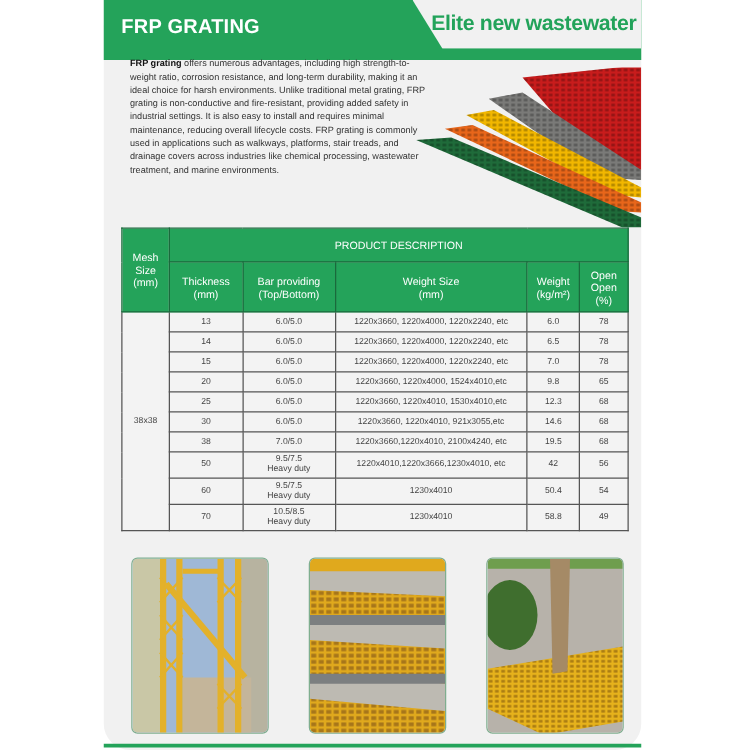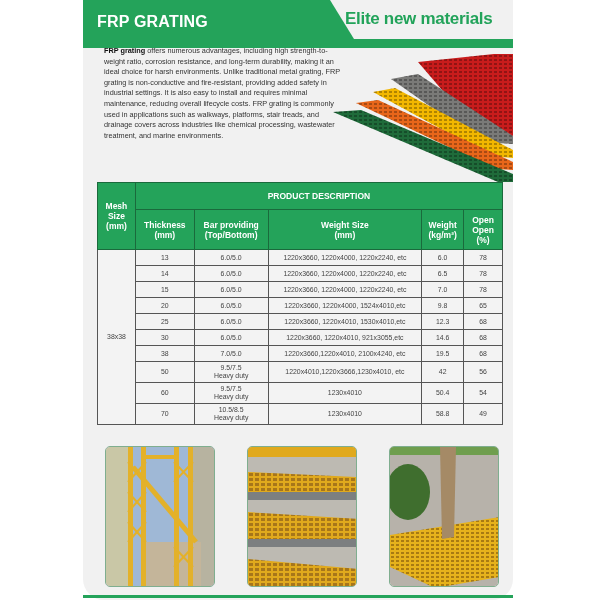--- a/index.html
+++ b/index.html
@@ -7,37 +7,37 @@
   .page { position: absolute; left: 83px; top: 0; width: 430px; height: 600px; background: #f1f1f1; border-radius: 21px; }
   .header { position: absolute; left: 0; top: 0; width: 430px; height: 48px; }
   .header-band { position: absolute; left: 0; top: 0; width: 430px; height: 48px; background: #24a35a; }
   .header-white { position: absolute; left: 247px; top: 0; width: 183px; height: 39px; background: #f1f1f1; clip-path: polygon(0 0, 100% 0, 100% 100%, 24px 100%); }
   .title { position: absolute; left: 14px; top: 13px; color: #ffffff; font-weight: bold; font-size: 16px; letter-spacing: 0.2px; }
   .brand { position: absolute; left: 262px; top: 9px; color: #22a35a; font-size: 17px; font-weight: bold; letter-spacing: -0.3px; }
   .intro { position: absolute; left: 21px; top: 46px; width: 240px; font-size: 7.3px; line-height: 10.6px; color: #333; }
   .intro b { color: #111; }
   .hero { position: absolute; left: 240px; top: 54px; width: 190px; height: 128px; }
   table { position: absolute; left: 14px; top: 182px; width: 406px; border-collapse: collapse; font-size: 6.9px; color: #444; }
-  th { background: #24a35a; color: #fff; font-weight: bold; border: 1px solid #1a6a3c; text-align: center; font-size: 8.5px; line-height: 10px; }
+  th { background: #24a35a; color: #fff; font-weight: normal; border: 1px solid #1a6a3c; text-align: center; font-size: 8.5px; line-height: 10px; }
   td { border: 1px solid #555; text-align: center; height: 16px; line-height: 7.6px; background: #f3f3f3; }
   td.tall { height: 21px; }
   .photos { position: absolute; left: 22px; top: 446px; width: 396px; height: 142px; }
   .photo { position: absolute; top: 0; width: 110px; height: 141px; border-radius: 5px; border: 1px solid #7fae8f; overflow: hidden; }
   .footer-line { position: absolute; left: 0; top: 595px; width: 430px; height: 3px; background: #24a35a; }
 </style>
 </head>
 <body>
 
 <div class="page">
 
   <div class="header">
     <div class="header-band"></div>
     <div class="header-white"></div>
     <div class="title">FRP GRATING</div>
-    <div class="brand">Elite new materials</div>
+    <div class="brand">Elite new wastewater</div>
   </div>
 
   <p class="intro"><b>FRP grating</b><span> offers numerous advantages, including high strength-to-weight ratio, corrosion resistance, and long-term durability, making it an ideal choice for harsh environments. Unlike traditional metal grating, FRP grating is non-conductive and fire-resistant, providing added safety in industrial settings. It is also easy to install and requires minimal maintenance, reducing overall lifecycle costs. FRP grating is commonly used in applications such as walkways, platforms, stair treads, and drainage covers across industries like chemical processing, wastewater treatment, and marine environments.</span></p>
 
   <div class="hero">
     <svg width="190" height="128" viewBox="0 0 190 128">
       <defs>
         <pattern id="grid" width="5" height="4" patternUnits="userSpaceOnUse">
           <rect width="5" height="4" fill="none"></rect>
           <rect x="1" y="1" width="3" height="2" fill="rgba(0,0,0,0.28)"></rect>

